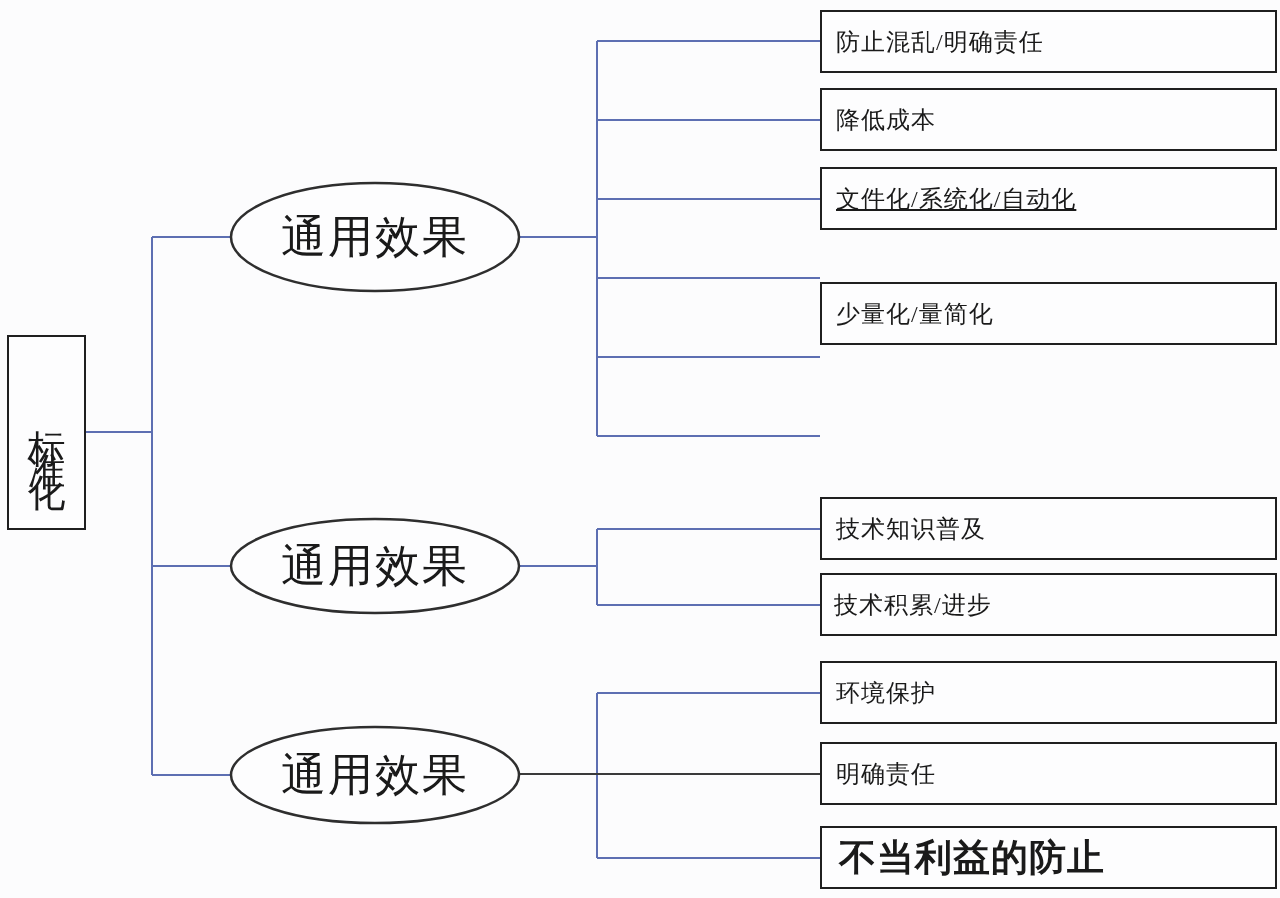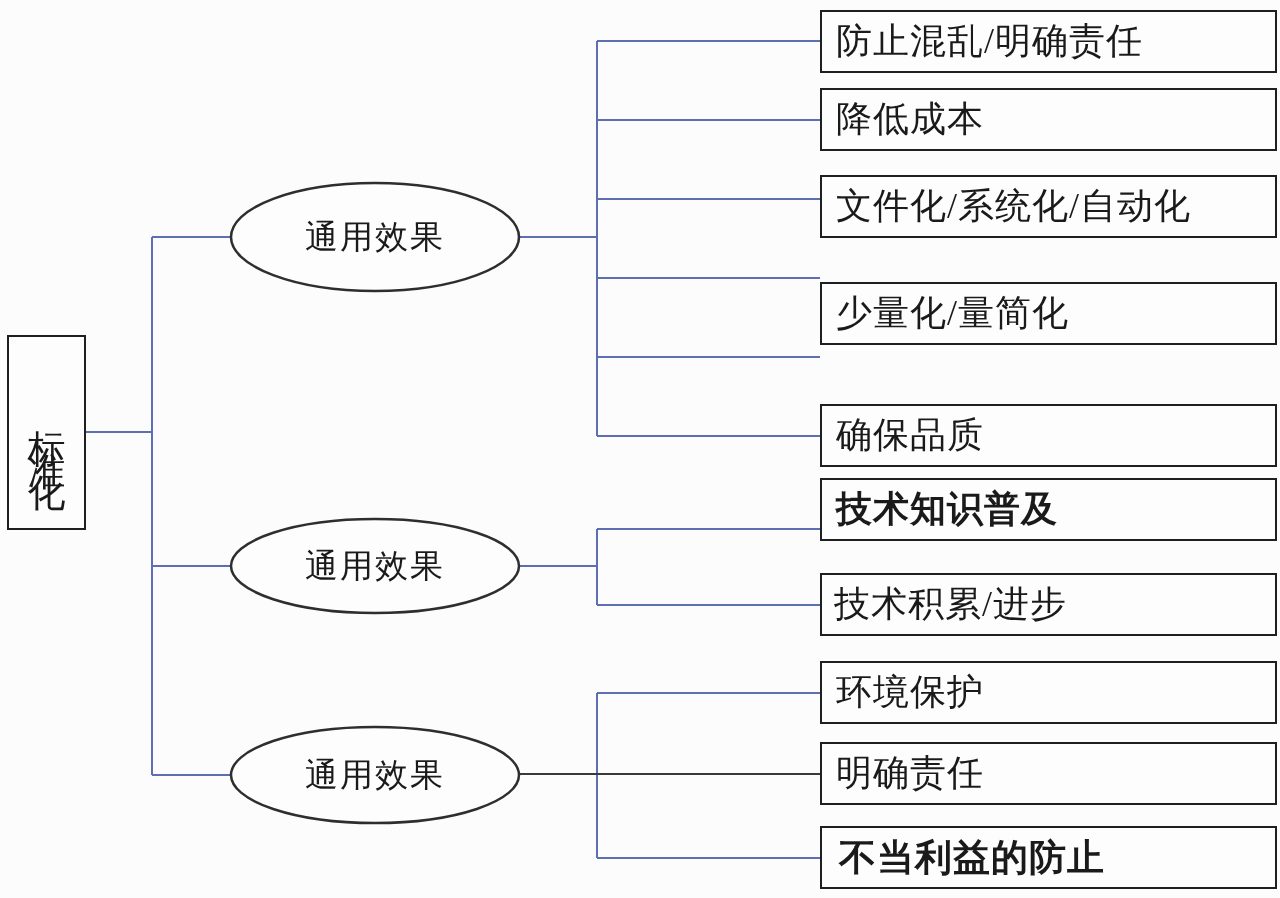--- a/index.html
+++ b/index.html
@@ -1,24 +1,24 @@
 <!DOCTYPE html>
 <html><head>
 <meta charset="utf-8">
 <style>
   html,body{margin:0;padding:0;background:#fcfcfd;}
   #canvas{position:relative;width:1280px;height:898px;background:#fcfcfd;overflow:hidden;
           font-family:"Liberation Serif","DejaVu Serif",serif;color:#1a1a1a;}
   #wires{position:absolute;left:0;top:0;}
   .leaf{position:absolute;left:820px;width:457px;height:63px;box-sizing:border-box;
         border:2px solid #1f1f1f;background:#fdfdfe;display:flex;align-items:center;
-        padding-left:14px;font-size:36px;letter-spacing:1px;white-space:nowrap;}
+        padding-left:14px;font-size:24px;letter-spacing:1px;white-space:nowrap;}
   .leaf.bold{font-family:"Liberation Sans","DejaVu Sans",sans-serif;font-weight:700;font-size:37px;padding-left:17px;}
   .ellipse-label{position:absolute;left:231px;width:288px;display:flex;align-items:center;
-        justify-content:center;font-size:33px;letter-spacing:2px;}
+        justify-content:center;font-size:45px;letter-spacing:2px;}
   .root-box{position:absolute;left:7px;top:335px;width:79px;height:195px;box-sizing:border-box;
         border:2px solid #1f1f1f;background:#fdfdfe;display:flex;align-items:center;justify-content:center;}
   .root-label{writing-mode:vertical-rl;text-orientation:upright;font-size:38px;letter-spacing:22px;
         line-height:1;}
 </style>
 </head>
 <body>
 
 <div id="canvas">
 
@@ -64,24 +64,23 @@
   <div class="root-box">
     <div class="root-label">标准化</div>
   </div>
 
   <div class="ellipse-label" style="top:183px;height:108px;">通用效果</div>
   <div class="ellipse-label" style="top:519px;height:94px;">通用效果</div>
   <div class="ellipse-label" style="top:727px;height:96px;">通用效果</div>
 
   <div class="leaf" style="top:10px;">防止混乱/明确责任</div>
   <div class="leaf" style="top:88px;text-align:center;">降低成本</div>
-  <div class="leaf" style="top:175px;">文件化/系统化/自动化</div>
+  <div class="leaf" style="top:167px;text-decoration:underline;">文件化/系统化/自动化</div>
   <div class="leaf" style="top:246px;margin-top:36px;">少量化/量简化</div>
-  <div class="leaf" style="top:404px;">确保品质</div>
 
-  <div class="leaf" style="top:478px;font-weight:bold;">技术知识普及</div>
+  <div class="leaf" style="top:497px;">技术知识普及</div>
   <div class="leaf" style="top:573px;padding-left:12px;">技术积累/进步</div>
 
   <div class="leaf" style="top:661px;">环境保护</div>
   <div class="leaf" style="top:742px;">明确责任</div>
   <div class="leaf bold" style="top:826px;">不当利益的防止</div>
 
 </div>
 
 </body></html>

